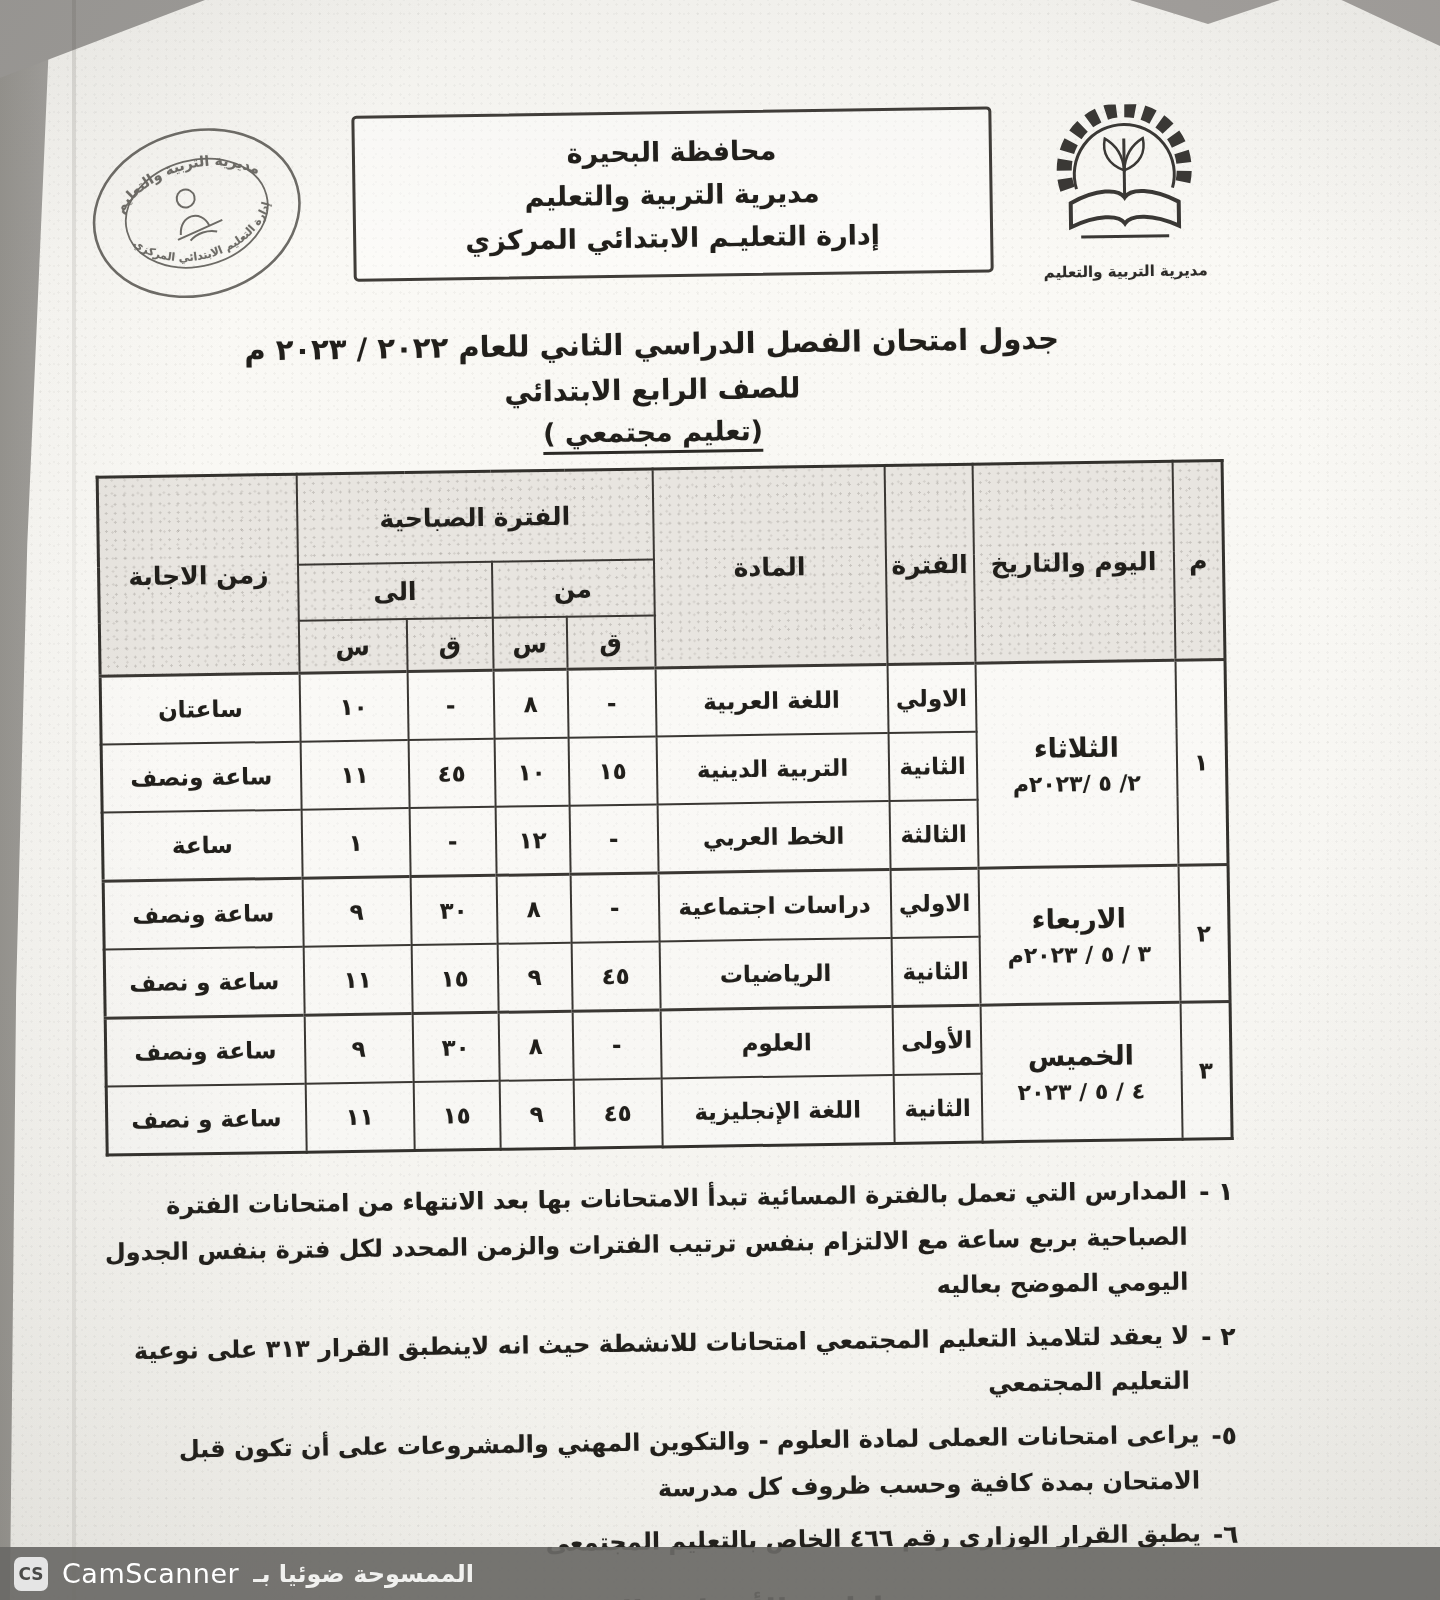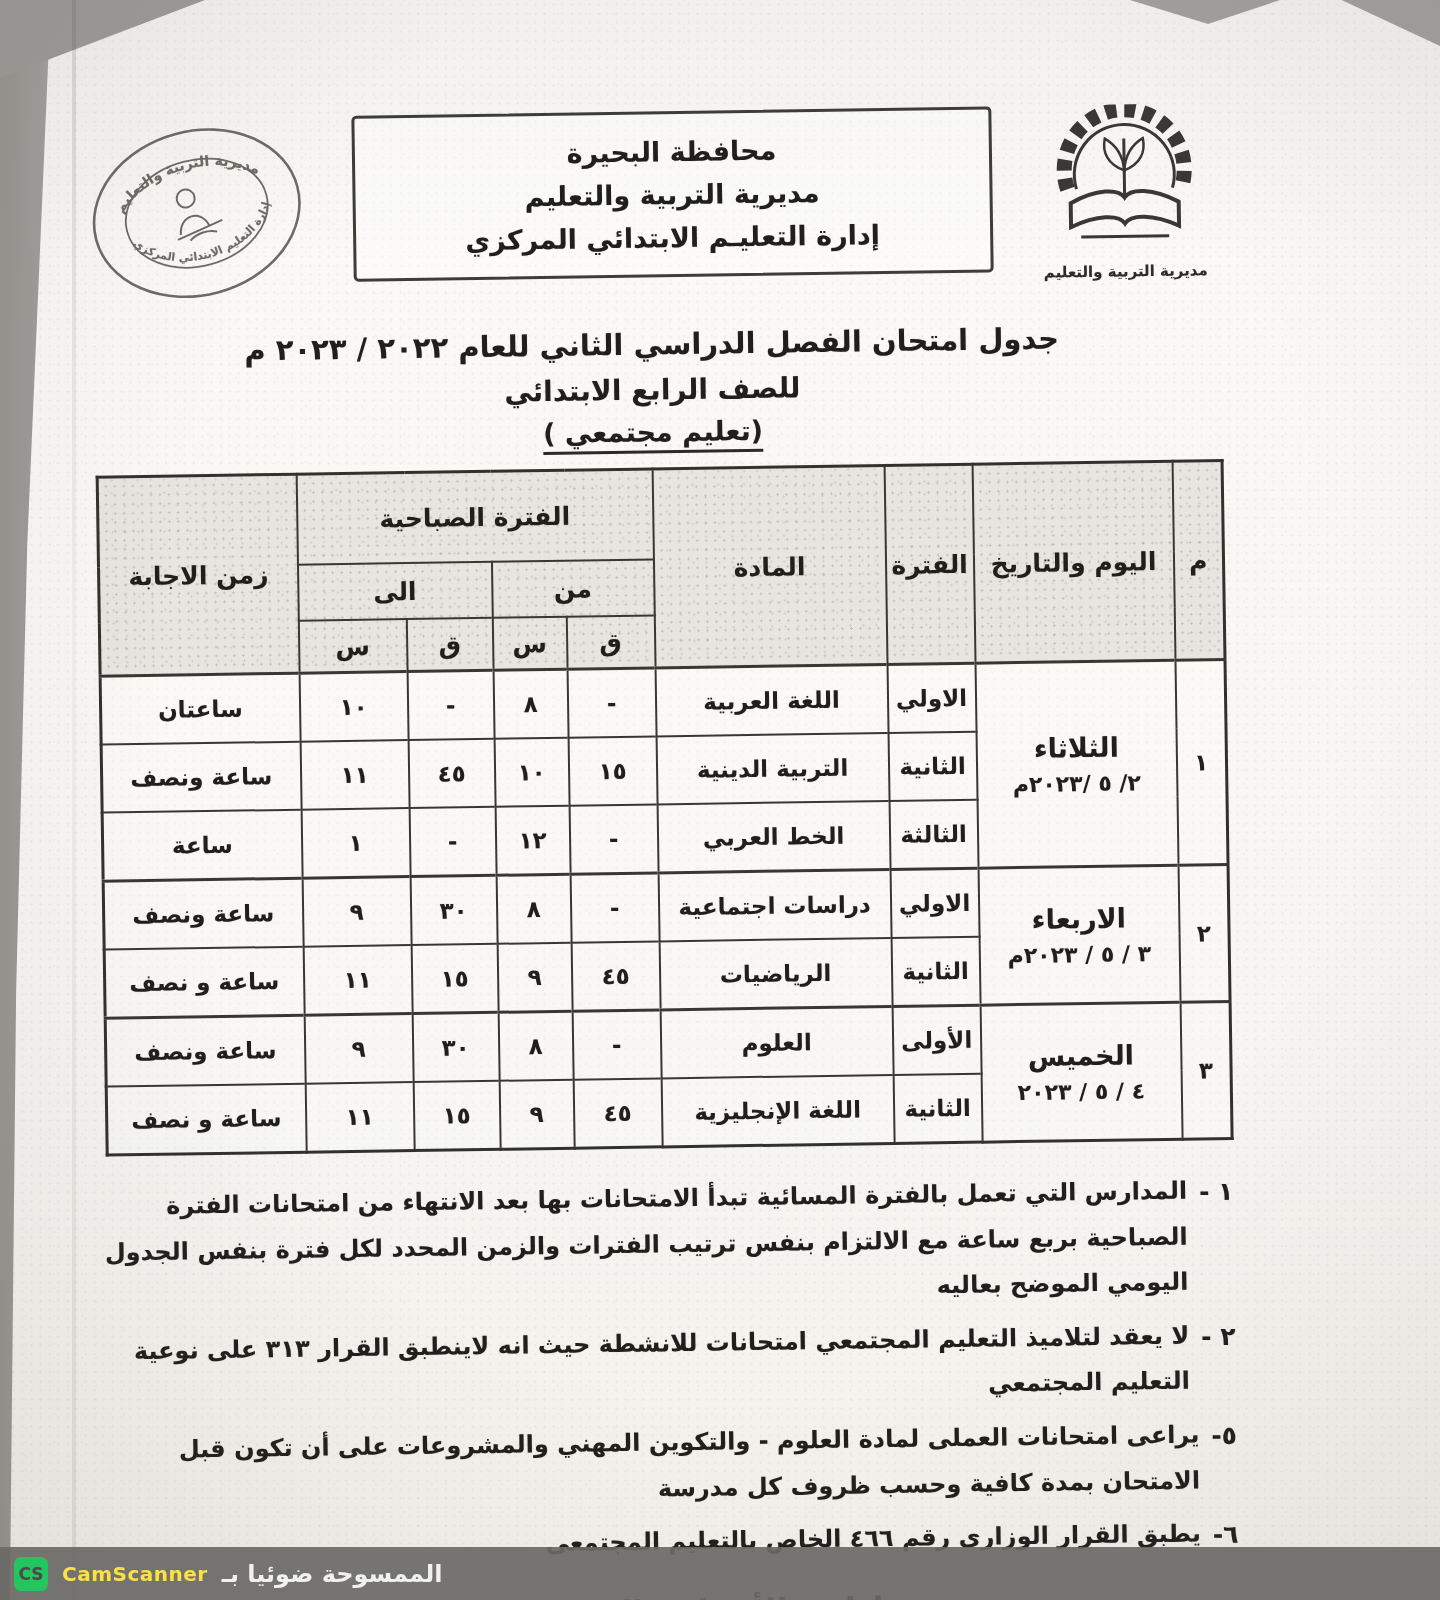--- a/index.html
+++ b/index.html
@@ -85,23 +85,23 @@
   .notes{margin-top:28px;padding:0 6px 0 14px;}
   .note{display:flex;gap:12px;font-weight:bold;font-size:24px;line-height:1.9;margin-bottom:8px;}
   .note-num{flex:0 0 auto;font-size:25px;}
   .note-text{flex:1;text-align:right;}
   .closing{margin-top:26px;text-align:center;font-size:31px;font-weight:bold;}
 
   
   .scanbar{position:absolute;left:0;bottom:0;width:1440px;height:53px;
     background:rgba(106,105,102,0.92);display:flex;align-items:center;gap:14px;
     padding:0 14px;box-sizing:border-box;z-index:9;}
-  .cs-badge{width:34px;height:34px;background:#22c55e;color:#4a4a48;border-radius:7px;
+  .cs-badge{width:34px;height:34px;background:#e5e5e5;color:#4a4a48;border-radius:7px;
     display:flex;align-items:center;justify-content:center;font-weight:bold;font-size:17px;}
-  .cs-brand{color:#fde047;font-size:20px;font-weight:bold;letter-spacing:0.5px;}
+  .cs-brand{color:#ffffff;font-size:27px;font-weight:normal;letter-spacing:0.5px;}
   .cs-caption{color:#f1f1ef;font-size:24px;font-weight:bold;margin-right:20px;}
 
   svg text{font-family:"DejaVu Sans",sans-serif;}
 </style>
 </head>
 <body>
 
 <div class="stage">
   <div class="page-bg"></div>
   <div class="edge edge-left"></div>

